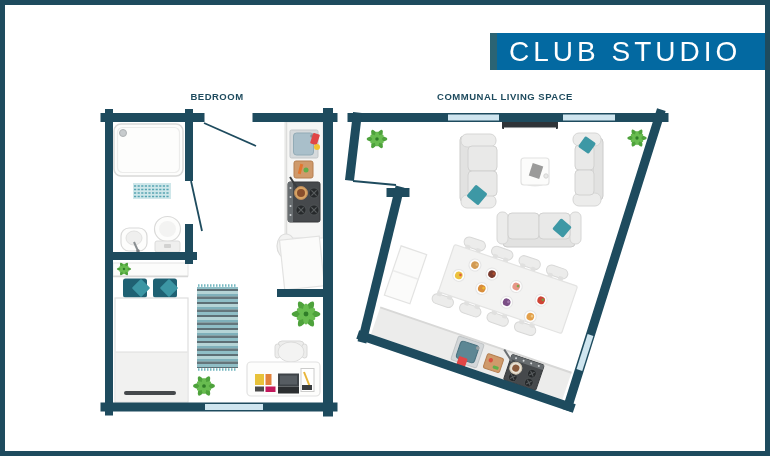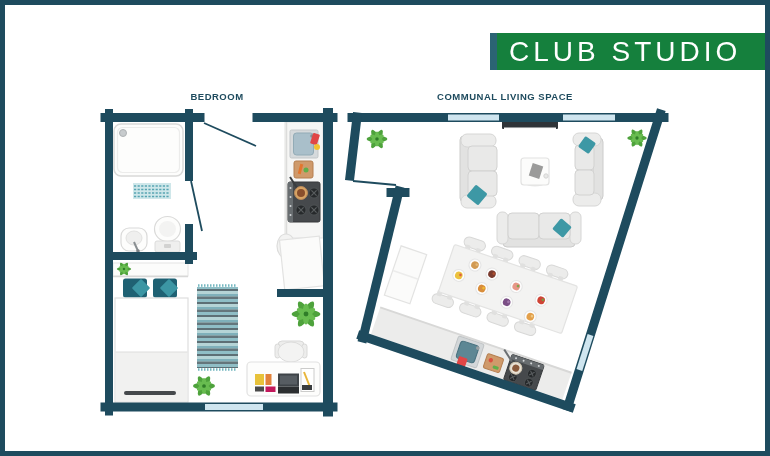--- a/index.html
+++ b/index.html
@@ -1,19 +1,19 @@
 <!DOCTYPE html>
 <html><head>
 <meta charset="utf-8">
 <style>
   html,body{margin:0;padding:0;background:#fff;}
   #stage{position:relative;width:770px;height:456px;background:#ffffff;overflow:hidden;
          font-family:"Liberation Sans",sans-serif;}
   #plan-svg{position:absolute;left:0;top:0;}
-  .banner{position:absolute;left:490px;top:33px;width:268px;height:37px;background:#15803d;
+  .banner{position:absolute;left:490px;top:33px;width:268px;height:37px;background:#0369a1;
           border-left:7px solid #2b6474;display:flex;align-items:center;}
   .banner-text{font-family:"Liberation Sans",sans-serif;font-weight:300;font-size:28px;color:#ffffff;
                letter-spacing:4px;padding-left:12px;white-space:nowrap;}
   text.plan-label{font-family:"Liberation Sans",sans-serif;font-weight:bold;font-size:9.5px;
                   letter-spacing:.5px;fill:#1e4b5e;}
 </style>
 </head>
 <body>
 
 <div id="stage">

